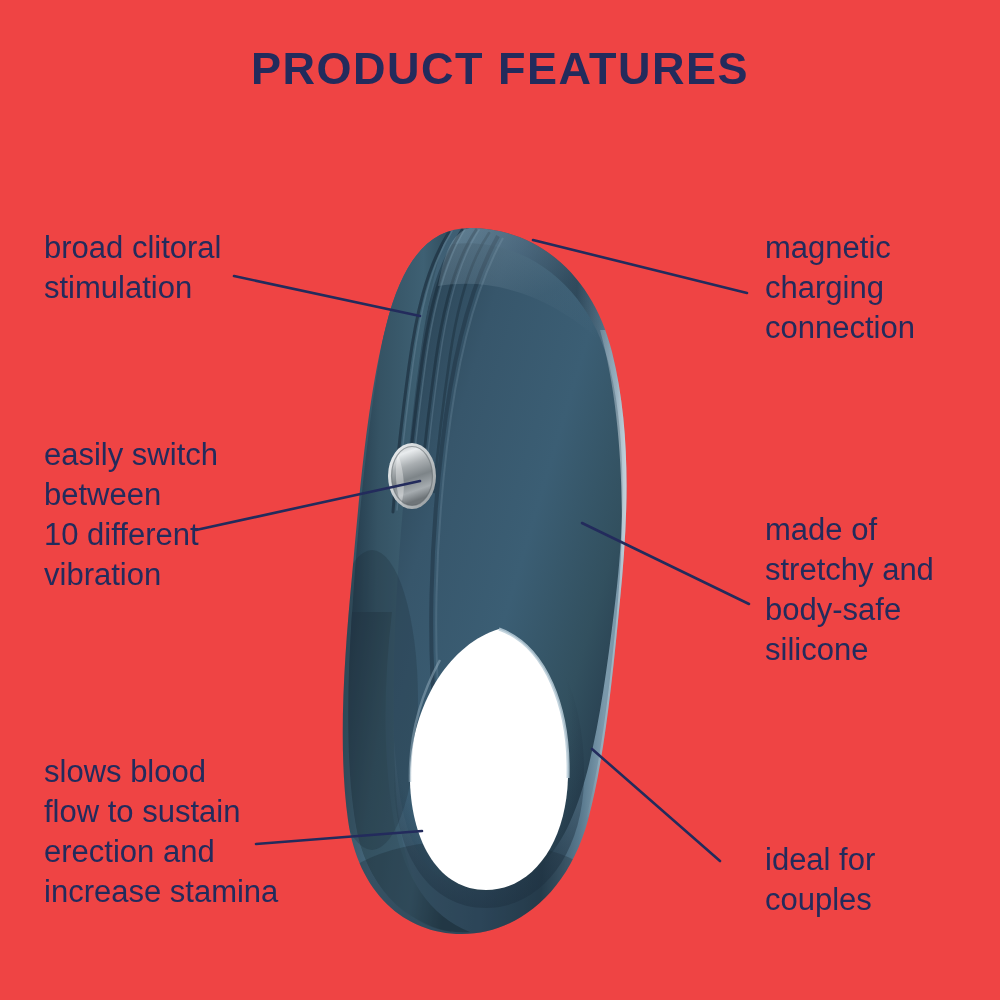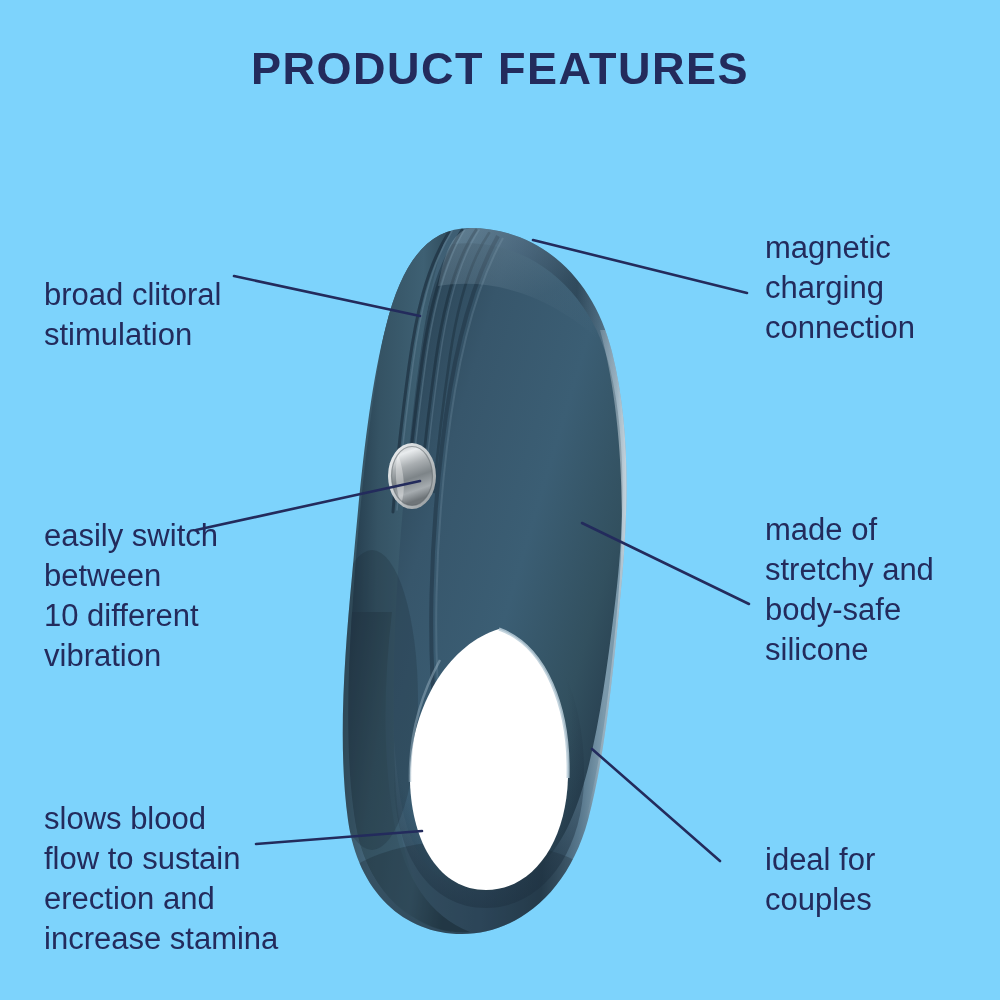--- a/index.html
+++ b/index.html
@@ -7,21 +7,21 @@
     padding: 0;
     background: #ffffff;
   }
   body {
     font-family: "Liberation Sans", sans-serif;
   }
   #page {
     position: relative;
     width: 1000px;
     height: 1000px;
-    background: #7dd3fc;
+    background: #ef4444;
     overflow: hidden;
   }
   #page-title {
     position: absolute;
     left: 0;
     top: 44px;
     width: 1000px;
     text-align: center;
     font-size: 45px;
     font-weight: bold;
@@ -32,25 +32,25 @@
   }
   .callout {
     position: absolute;
     color: #232b5c;
     font-size: 31px;
     line-height: 1.29;
     font-weight: 500;
     font-family: "Liberation Sans", sans-serif;
     white-space: pre-line;
   }
-  .callout.left  { text-align: left; margin-top: 47px; }
+  .callout.left  { text-align: left; }
   .callout.right { text-align: left; }
 
   #callout-broad-clitoral   { left: 44px;  top: 228px; width: 300px; }
-  #callout-easily-switch    { left: 44px;  top: 469px; width: 300px; }
+  #callout-easily-switch    { left: 44px;  top: 435px; width: 300px; }
   #callout-slows-blood      { left: 44px;  top: 752px; width: 330px; }
   #callout-magnetic         { left: 765px; top: 228px; width: 240px; }
   #callout-made-of          { left: 765px; top: 510px; width: 235px; }
   #callout-ideal-for        { left: 765px; top: 840px; width: 230px; }
 
   #leader-lines, #product-art {
     position: absolute;
     left: 0;
     top: 0;
     width: 1000px;

